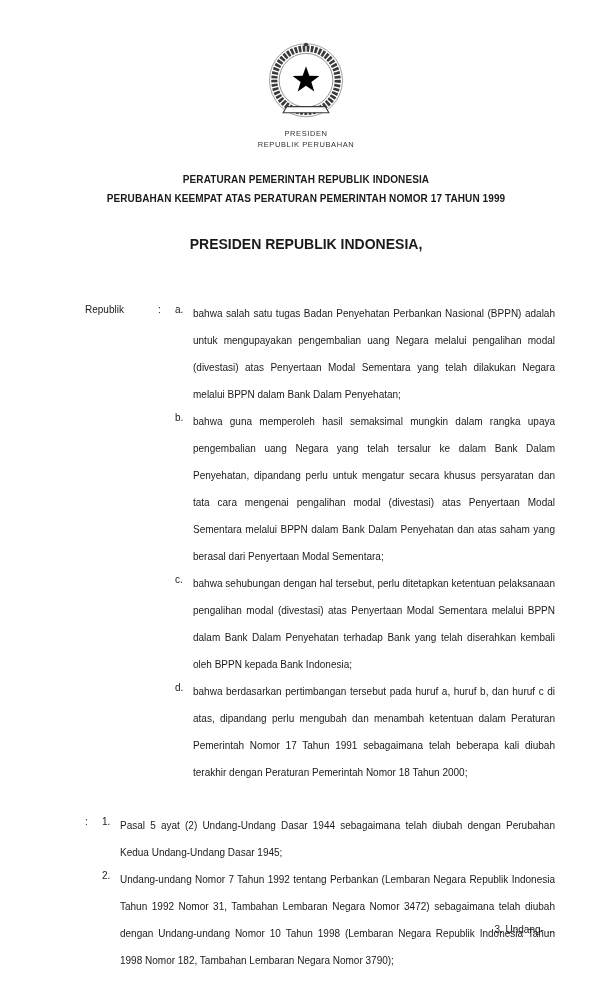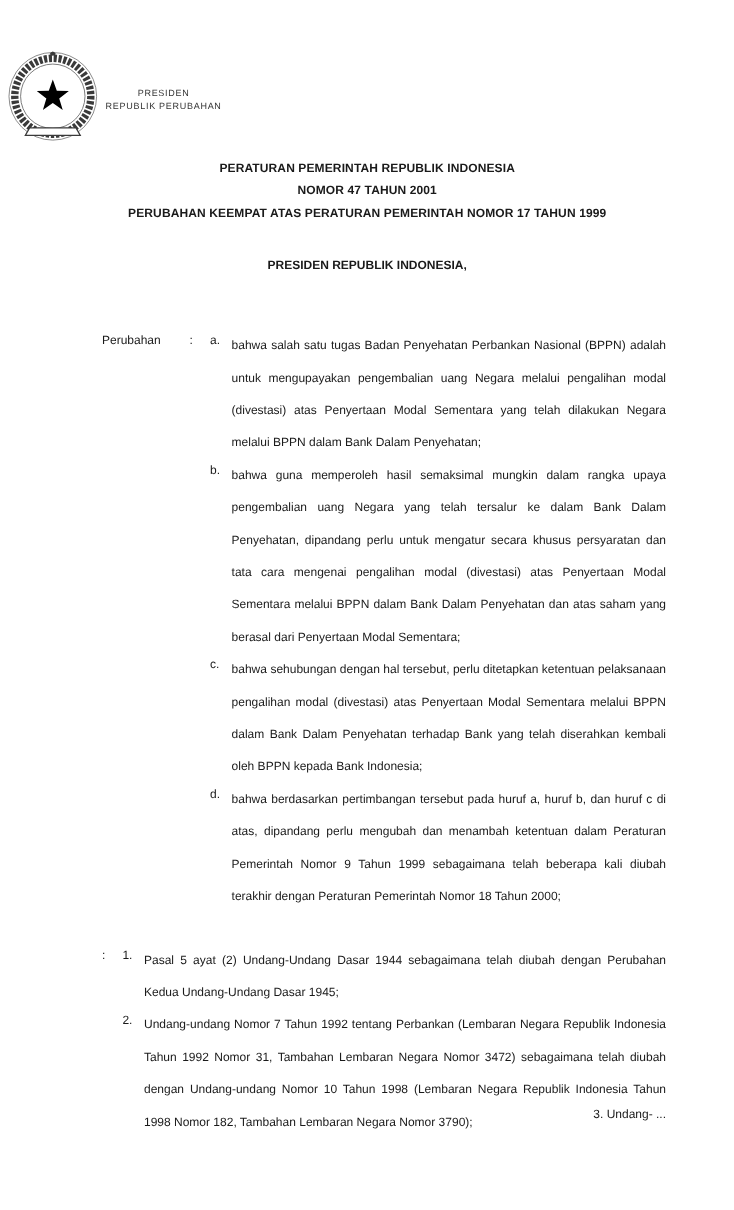--- a/index.html
+++ b/index.html
@@ -14,44 +14,44 @@
   }
   .page {
     position: relative;
     width: 612px;
     height: 1008px;
     background: #ffffff;
   }
   .emblem-wrap {
     padding-top: 38px;
     display: flex;
-    flex-direction: row;
+    flex-direction: column;
     align-items: center;
   }
   .emblem-wrap svg { display: block; }
   .header-text {
     text-align: center;
     font-size: 7.5px;
     letter-spacing: 0.6px;
     color: #333;
     margin-top: 3px;
     line-height: 1.45;
   }
   .title-block {
     text-align: center;
     font-weight: bold;
     font-size: 10px;
     line-height: 19px;
-    margin-top: 5px;
+    margin-top: 19px;
     letter-spacing: 0.1px;
   }
   .opening {
     text-align: center;
     font-weight: bold;
-    font-size: 10px;
+    font-size: 14px;
     margin-top: 28px;
   }
   .content {
     margin: 48px 57px 0 85px;
     font-size: 10px;
   }
   .section { display: flex; margin-bottom: 26px; }
   .sec-label { width: 73px; flex: none; line-height: 20px; }
   .sec-colon { width: 17px; flex: none; line-height: 20px; }
   .sec-items { flex: 1; min-width: 0; }
@@ -87,47 +87,46 @@
       </svg>
     </span>
     <div class="header-text">
       <div>PRESIDEN</div>
       <div>REPUBLIK PERUBAHAN</div>
     </div>
   </div>
 
   <div class="title-block">
     <div>PERATURAN PEMERINTAH REPUBLIK INDONESIA</div>
-    <div>NOMOR 47 TAHUN 2001</div>
     <div>PERUBAHAN KEEMPAT ATAS PERATURAN PEMERINTAH NOMOR 17 TAHUN 1999</div>
   </div>
 
   <div class="opening">PRESIDEN REPUBLIK INDONESIA,</div>
 
   <div class="content">
 
     <div class="section">
-      <div class="sec-label">Perubahan</div>
+      <div class="sec-label">Republik</div>
       <div class="sec-colon">:</div>
       <div class="sec-items">
         <div class="item">
           <span class="item-marker">a.</span>
           <span class="item-text">bahwa salah satu tugas Badan Penyehatan Perbankan Nasional (BPPN) adalah untuk mengupayakan pengembalian uang Negara melalui pengalihan modal (divestasi) atas Penyertaan Modal Sementara yang telah dilakukan Negara melalui BPPN dalam Bank Dalam Penyehatan;</span>
         </div>
         <div class="item">
           <span class="item-marker">b.</span>
           <span class="item-text">bahwa guna memperoleh hasil semaksimal mungkin dalam rangka upaya pengembalian uang Negara yang telah tersalur ke dalam Bank Dalam Penyehatan, dipandang perlu untuk mengatur secara khusus persyaratan dan tata cara mengenai pengalihan modal (divestasi) atas Penyertaan Modal Sementara melalui BPPN dalam Bank Dalam Penyehatan dan atas saham yang berasal dari Penyertaan Modal Sementara;</span>
         </div>
         <div class="item">
           <span class="item-marker">c.</span>
           <span class="item-text">bahwa sehubungan dengan hal tersebut, perlu ditetapkan ketentuan pelaksanaan pengalihan modal (divestasi) atas Penyertaan Modal Sementara melalui BPPN dalam Bank Dalam Penyehatan terhadap Bank yang telah diserahkan kembali oleh BPPN kepada Bank Indonesia;</span>
         </div>
         <div class="item">
           <span class="item-marker">d.</span>
-          <span class="item-text">bahwa berdasarkan pertimbangan tersebut pada huruf a, huruf b, dan huruf c di atas, dipandang perlu mengubah dan menambah ketentuan dalam Peraturan Pemerintah Nomor 9 Tahun 1999 sebagaimana telah beberapa kali diubah terakhir dengan Peraturan Pemerintah Nomor 18 Tahun 2000;</span>
+          <span class="item-text">bahwa berdasarkan pertimbangan tersebut pada huruf a, huruf b, dan huruf c di atas, dipandang perlu mengubah dan menambah ketentuan dalam Peraturan Pemerintah Nomor 17 Tahun 1991 sebagaimana telah beberapa kali diubah terakhir dengan Peraturan Pemerintah Nomor 18 Tahun 2000;</span>
         </div>
       </div>
     </div>
 
     <div class="section">
       <div class="sec-colon">:</div>
       <div class="sec-items">
         <div class="item">
           <span class="item-marker">1.</span>
           <span class="item-text">Pasal 5 ayat (2) Undang-Undang Dasar 1944 sebagaimana telah diubah dengan Perubahan Kedua Undang-Undang Dasar 1945;</span>

